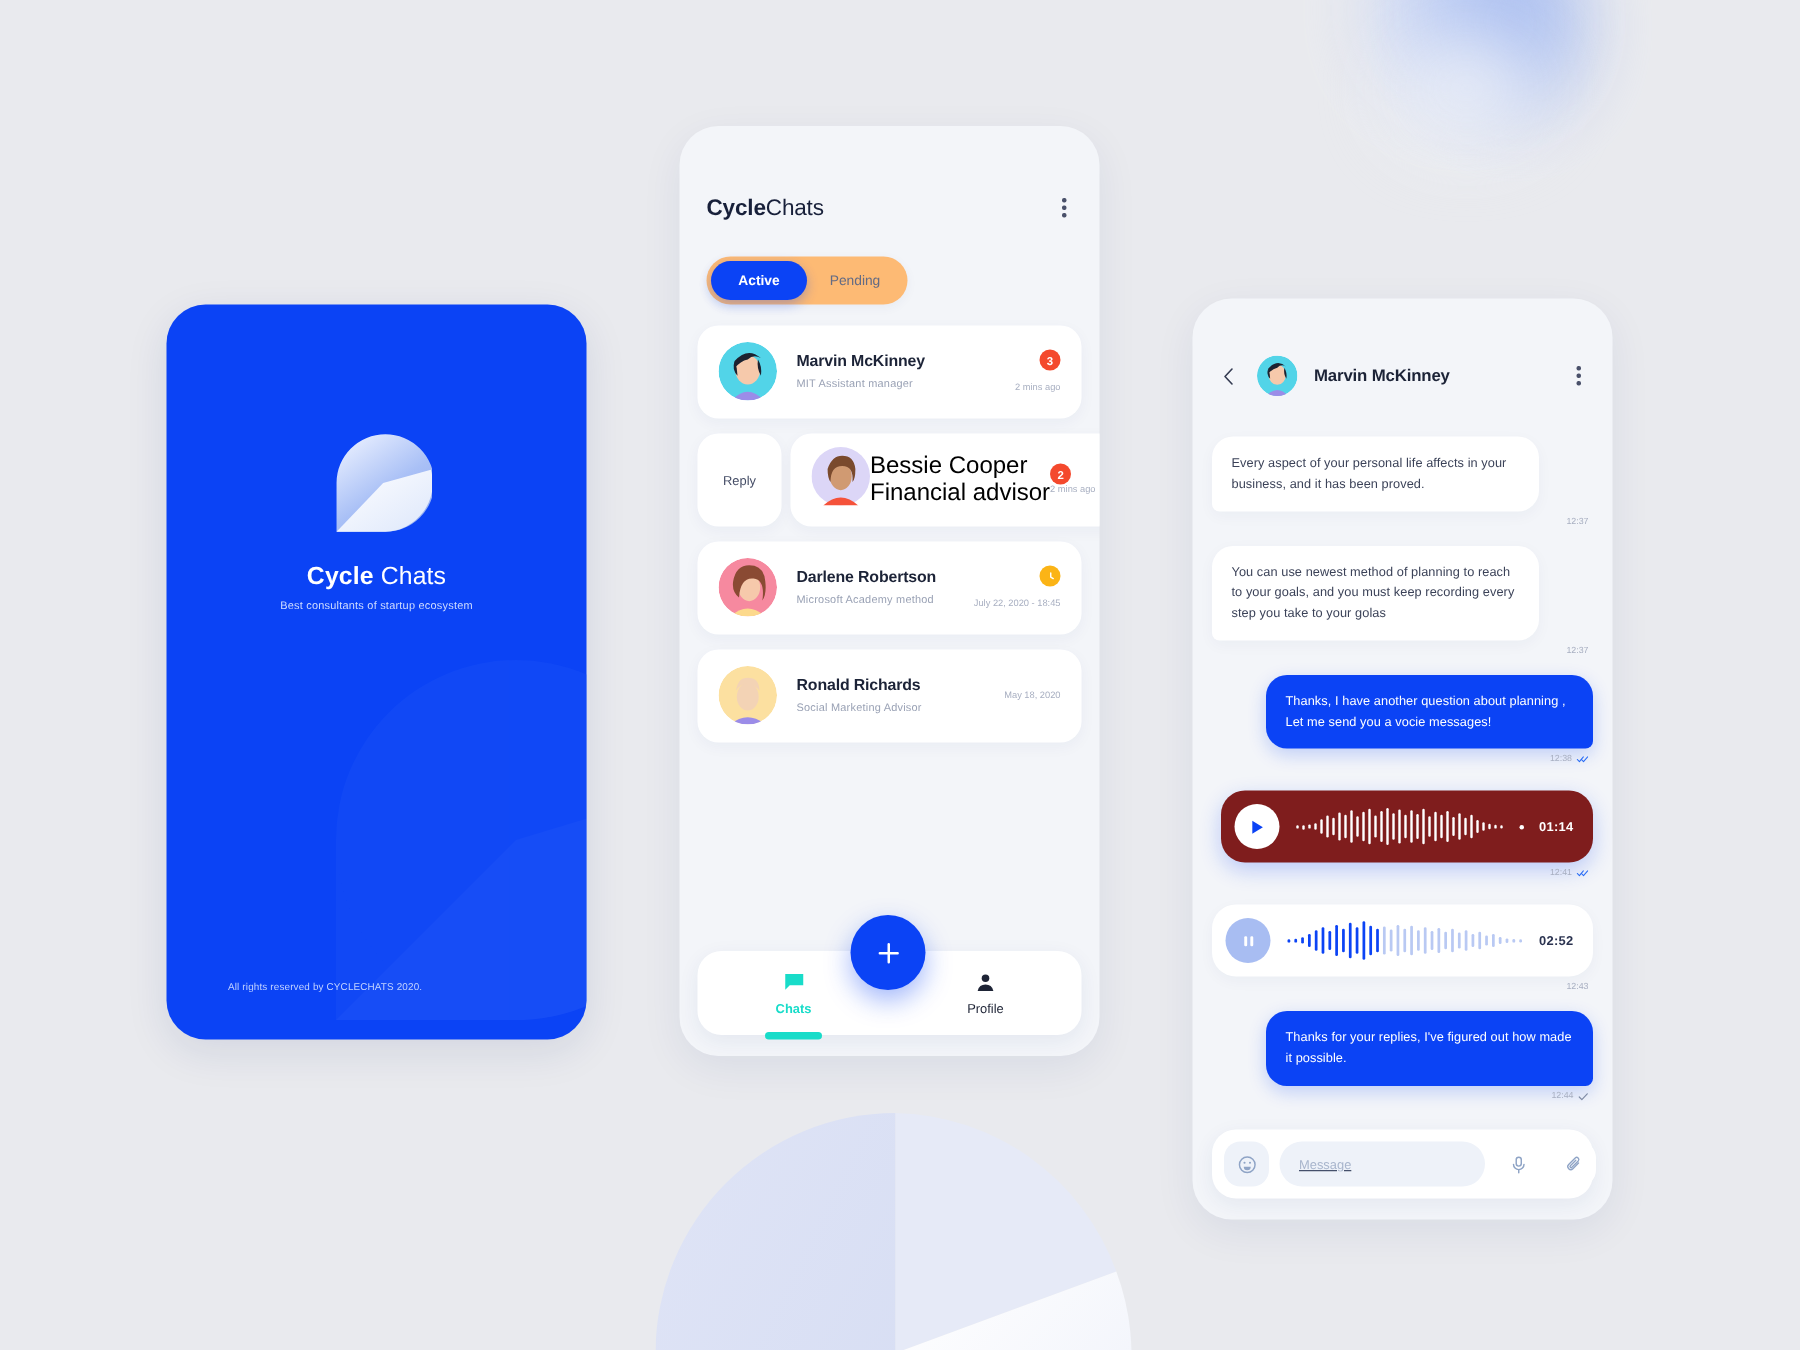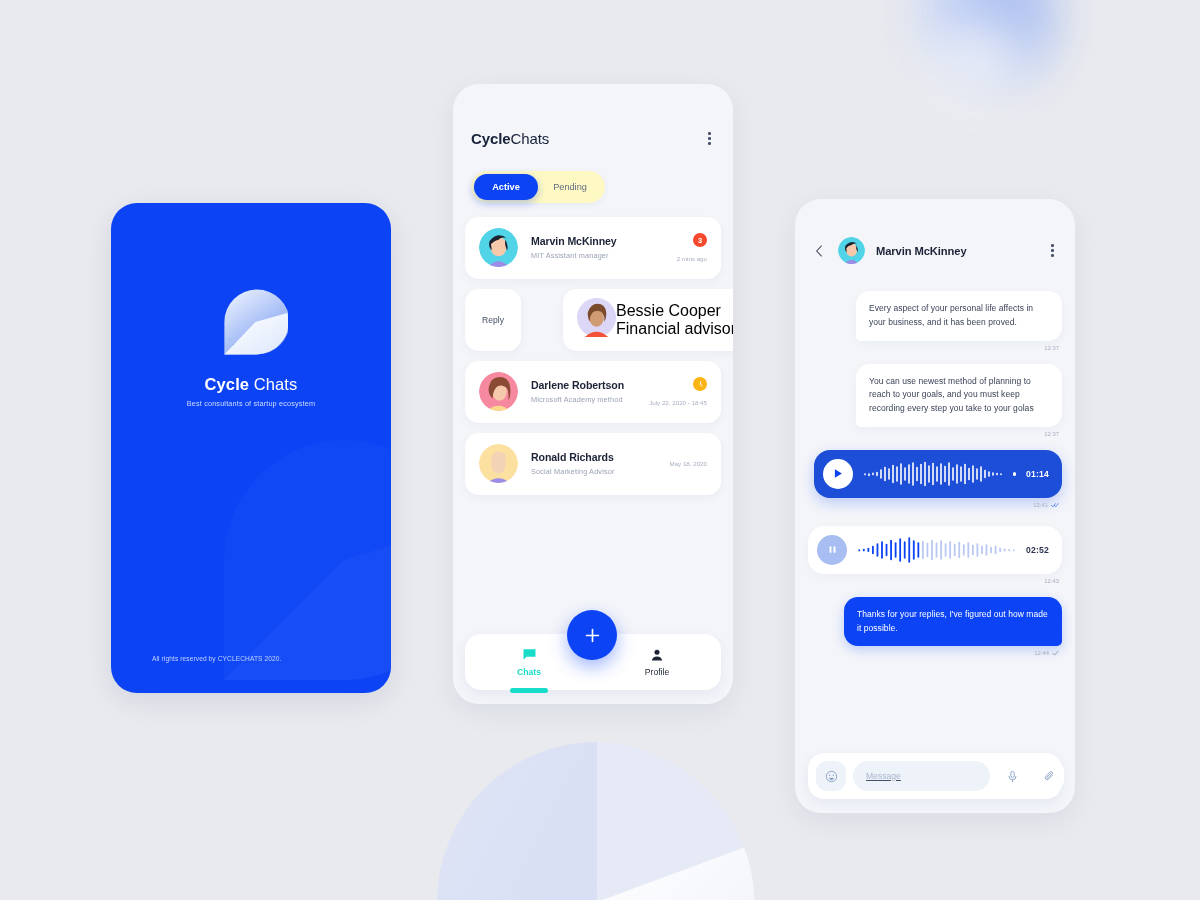--- a/index.html
+++ b/index.html
@@ -66,21 +66,21 @@
     display: flex; align-items: center; justify-content: space-between;
     padding: 44px 19px 0 18px;
   }
   .brand { font-size: 15px; color: #18203a; font-weight: 400; letter-spacing: -.1px; }
   .brand b { font-weight: 700; }
   .kebab { display: flex; flex-direction: column; gap: 2.6px; padding: 4px 3px; cursor: pointer; }
   .kebab i { width: 2.6px; height: 2.6px; border-radius: 50%; background: #49506a; display: block; }
 
   .segment {
     margin: 22px 0 0 18px; width: 134px; height: 32px;
-    background: #fef9c3; border-radius: 16px;
+    background: #fdba74; border-radius: 16px;
     display: flex; align-items: center; padding: 3px;
     box-shadow: 0 2px 7px rgba(30,50,110,.05);
   }
   .seg {
     flex: 1; height: 26px; border-radius: 13px;
     display: flex; align-items: center; justify-content: center;
     font-size: 9.2px; color: #636b84; cursor: pointer; border: none; background: transparent;
     font-family: inherit;
   }
   .seg.on { background: #0b43f5; color: #fff; font-weight: 700; box-shadow: 0 3px 8px rgba(11,67,245,.30); }
@@ -112,21 +112,20 @@
     background: #fff; border-radius: 14px;
     display: flex; align-items: center; justify-content: center;
     font-size: 8.6px; color: #454d66; cursor: pointer;
     box-shadow: 0 3px 10px rgba(30,50,110,.045);
   }
   .swipe .card {
     position: absolute; left: 62px; top: 0; width: 250px; height: 62px;
     background: #fff; border-radius: 14px;
     display: flex; align-items: center; padding: 0 14px;
     box-shadow: 0 3px 10px rgba(30,50,110,.045);
-    margin-left: 36px;
   }
 
   .tabbar {
     position: absolute; left: 12px; bottom: 14px; width: 256px; height: 56px;
     background: #fff; border-radius: 16px;
     display: flex; align-items: center;
     box-shadow: 0 4px 14px rgba(30,50,110,.07);
   }
   .tab { flex: 1; display: flex; flex-direction: column; align-items: center; gap: 5px; cursor: pointer; position: relative; }
   .tab .lb { font-size: 8.6px; font-weight: 700; }
@@ -152,29 +151,29 @@
   .back { cursor: pointer; padding: 3px 4px; display: flex; }
   .conv-av { width: 27px; height: 27px; border-radius: 50%; overflow: hidden; position: relative; flex: none; }
 
   .msgs { padding: 27px 13px 0 13px; }
   .m { margin-bottom: 5px; }
   .bub {
     border-radius: 14px; padding: 11px 13px;
     font-size: 8.5px; line-height: 1.62; letter-spacing: .05px;
     max-width: 218px;
   }
-  .m.in .bub { background: #fff; color: #3b4258; border-bottom-left-radius: 5px; box-shadow: 0 3px 10px rgba(30,50,110,.04); margin-left: 48px; }
+  .m.in .bub { background: #fff; color: #3b4258; border-bottom-left-radius: 5px; box-shadow: 0 3px 10px rgba(30,50,110,.04); }
   .m.out { display: flex; flex-direction: column; align-items: flex-end; }
   .m.out .bub { background: #0b43f5; color: #fff; border-bottom-right-radius: 5px; box-shadow: 0 4px 12px rgba(11,67,245,.22); }
   .stamp { font-size: 5.9px; color: #a8afc1; margin: 4px 3px 13px 0; display: flex; align-items: center; gap: 3px; }
   .m.in .stamp { justify-content: flex-end; }
   .m.out .stamp { justify-content: flex-end; }
 
   .voice { display: flex; align-items: center; gap: 10px; border-radius: 16px; padding: 9px 13px 9px 9px; }
-  .voice.out { background: #1d4ed8; box-shadow: 0 5px 14px rgba(11,67,245,.24); text-align: right; }
+  .voice.out { background: #7f1d1d; box-shadow: 0 5px 14px rgba(11,67,245,.24); text-align: right; }
   .voice.in { background: #fff; box-shadow: 0 3px 10px rgba(30,50,110,.04); }
   .pbtn { width: 30px; height: 30px; border-radius: 50%; flex: none; display: flex; align-items: center; justify-content: center; cursor: pointer; }
   .voice.out .pbtn { background: #fff; }
   .voice.in .pbtn { background: #a8bdf2; }
   .wave { flex: 1; height: 26px; }
   .dur { font-size: 8.6px; font-weight: 700; white-space: nowrap; letter-spacing: .2px; }
   .voice.out .dur { color: #fff; }
   .voice.in .dur { color: #2b3350; }
   .dot { width: 3.4px; height: 3.4px; border-radius: 50%; background: #fff; flex: none; }
 
@@ -409,20 +408,30 @@
           </div>
       </div>
 
       <div class="m in">
         <div class="bub">You can use newest method of planning to reach to your goals, and you must keep recording every step you take to your golas</div>
         <div class="stamp">
             <span>12:37</span>
           </div>
       </div>
 
+      <div class="m out">
+        <div class="bub">Thanks, I have another question about planning , Let me send you a vocie messages!</div>
+        <div class="stamp">
+          <span>12:38</span>
+          <svg viewBox="0 0 14 9" width="8" height="6">
+            <path d="M0.8 5 L3.4 7.6 L8 2" stroke="#2a6df5" stroke-width="1.2" fill="none" stroke-linecap="round" stroke-linejoin="round"></path>
+            <path d="M5.6 5 L8.2 7.6 L13 2" stroke="#2a6df5" stroke-width="1.2" fill="none" stroke-linecap="round" stroke-linejoin="round"></path>
+          </svg>
+        </div>
+      </div>
 
       <div class="m out">
         <div class="voice out">
           <div class="pbtn">
             <svg viewBox="0 0 12 14" width="10" height="11">
               <path d="M2 1.5 L11 7 L2 12.5 Z" fill="#0b43f5"></path>
             </svg>
           </div>
           <svg class="wave" viewBox="0 0 140 26" preserveAspectRatio="none">
             <g stroke="#ffffff" stroke-width="1.6" stroke-linecap="round">

